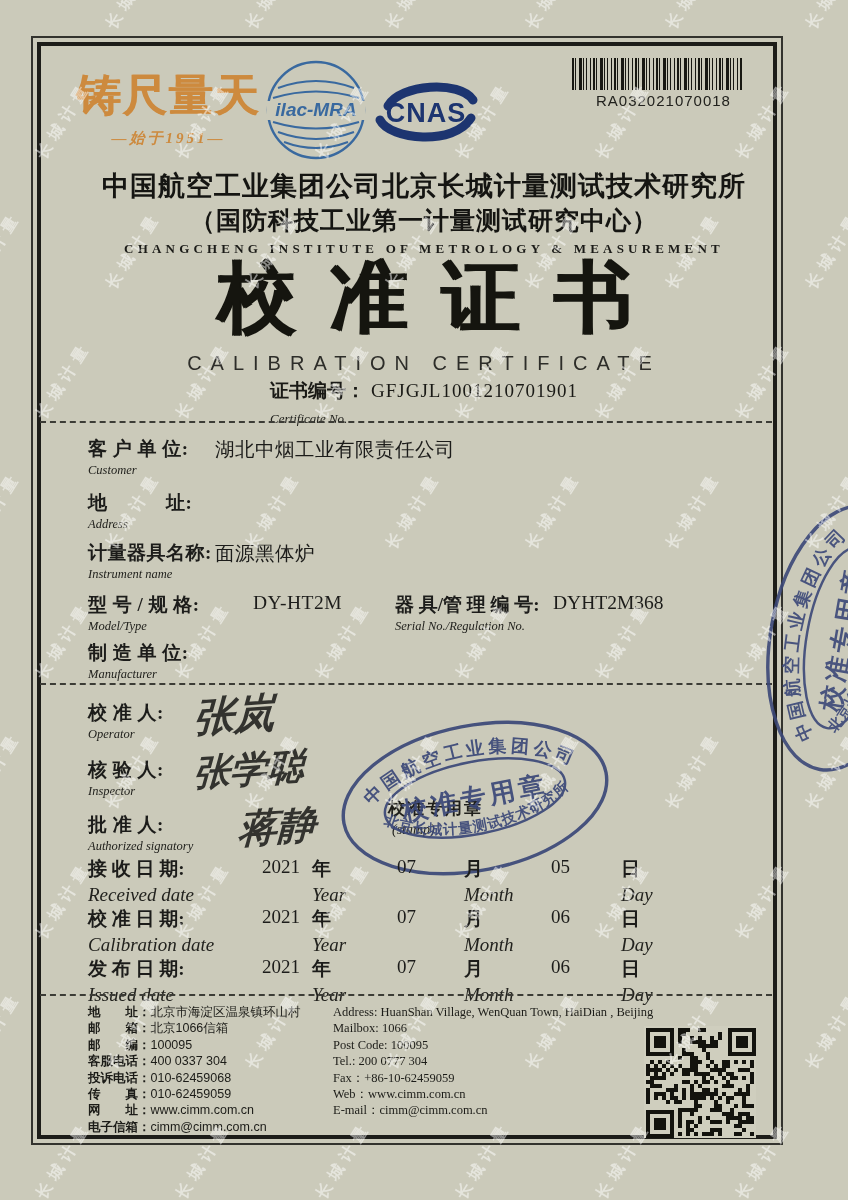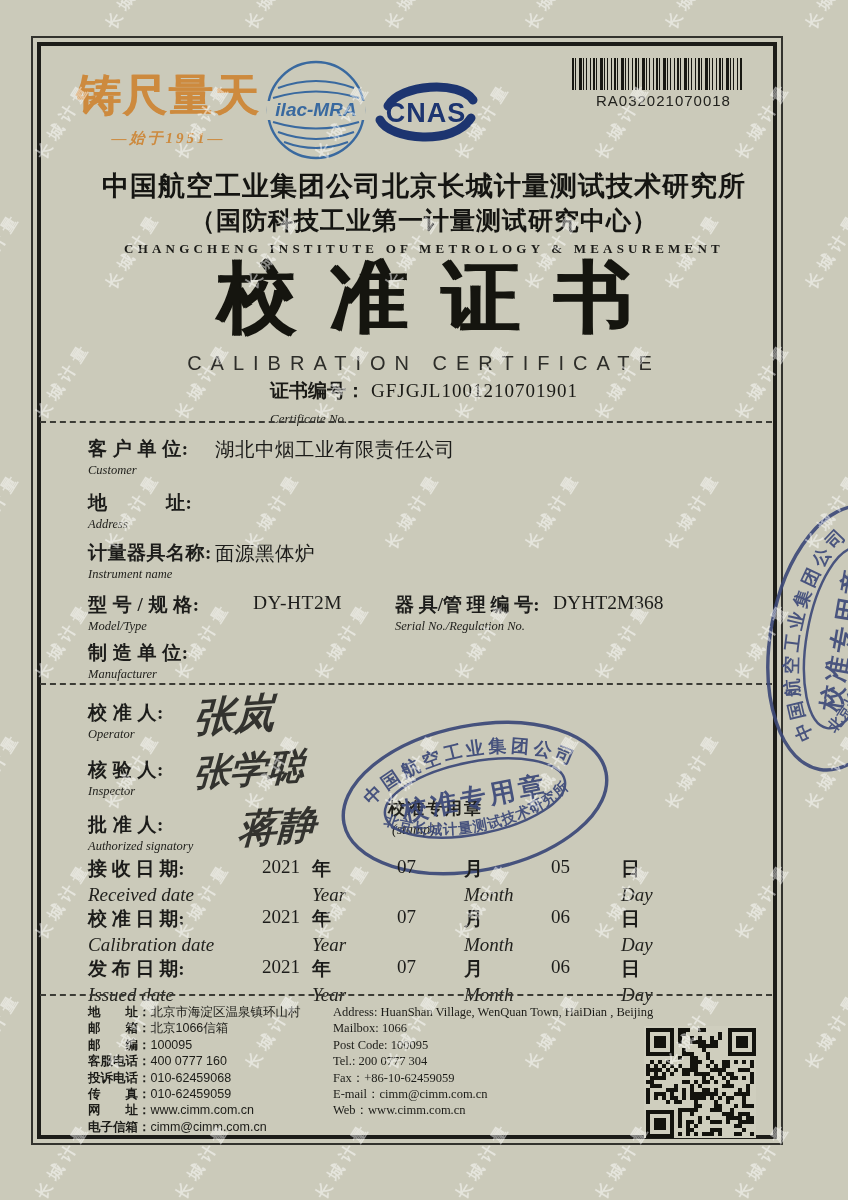--- a/index.html
+++ b/index.html
@@ -266,34 +266,34 @@
     <span class="d-sub ds-month">Month</span>
     <span class="d-sub ds-day">Day</span>
   </div>
 
   <div class="dashed" style="top:994px;"></div>
 
   <div class="foot-cn">
     <div class="row"><span class="lab">地　　址：</span><span>北京市海淀区温泉镇环山村</span></div>
     <div class="row"><span class="lab">邮　　箱：</span><span>北京1066信箱</span></div>
     <div class="row"><span class="lab">邮　　编：</span><span>100095</span></div>
-    <div class="row"><span class="lab">客服电话：</span><span>400 0777 160</span></div>
+    <div class="row"><span class="lab">客服电话：</span><span>400 0337 304</span></div>
     <div class="row"><span class="lab">投诉电话：</span><span>010-62459068</span></div>
     <div class="row"><span class="lab">传　　真：</span><span>010-62459059</span></div>
     <div class="row"><span class="lab">网　　址：</span><span>www.cimm.com.cn</span></div>
     <div class="row"><span class="lab">电子信箱：</span><span>cimm@cimm.com.cn</span></div>
   </div>
   <div class="foot-en">
     <div class="row">Address:  HuanShan Village, WenQuan Town, HaiDian , Beijing</div>
     <div class="row">Mailbox: 1066</div>
     <div class="row">Post Code:  100095</div>
     <div class="row">Tel.: 200 0777 304</div>
     <div class="row">Fax：+86-10-62459059</div>
+    <div class="row">Web：www.cimm.com.cn</div>
     <div class="row">E-mail：cimm@cimm.com.cn</div>
-    <div class="row">Web：www.cimm.com.cn</div>
   </div>
 
   <div class="qr" id="qr">
       <div class="c" style="left: 34px; top: 2px; width: 4px; height: 4px;"></div>
       <div class="c" style="left: 38px; top: 2px; width: 4px; height: 4px;"></div>
       <div class="c" style="left: 42px; top: 2px; width: 4px; height: 4px;"></div>
       <div class="c" style="left: 54px; top: 2px; width: 4px; height: 4px;"></div>
       <div class="c" style="left: 58px; top: 2px; width: 4px; height: 4px;"></div>
       <div class="c" style="left: 34px; top: 6px; width: 4px; height: 4px;"></div>
       <div class="c" style="left: 38px; top: 6px; width: 4px; height: 4px;"></div>

